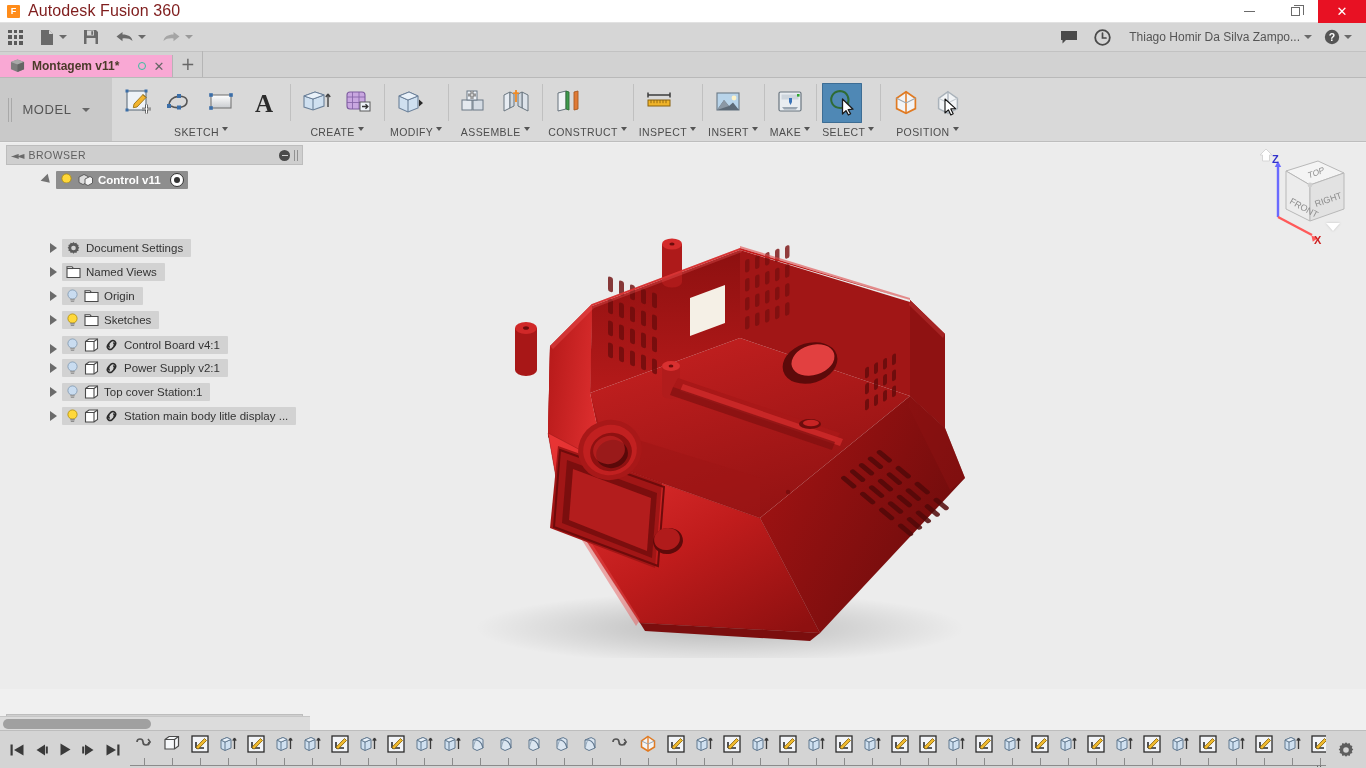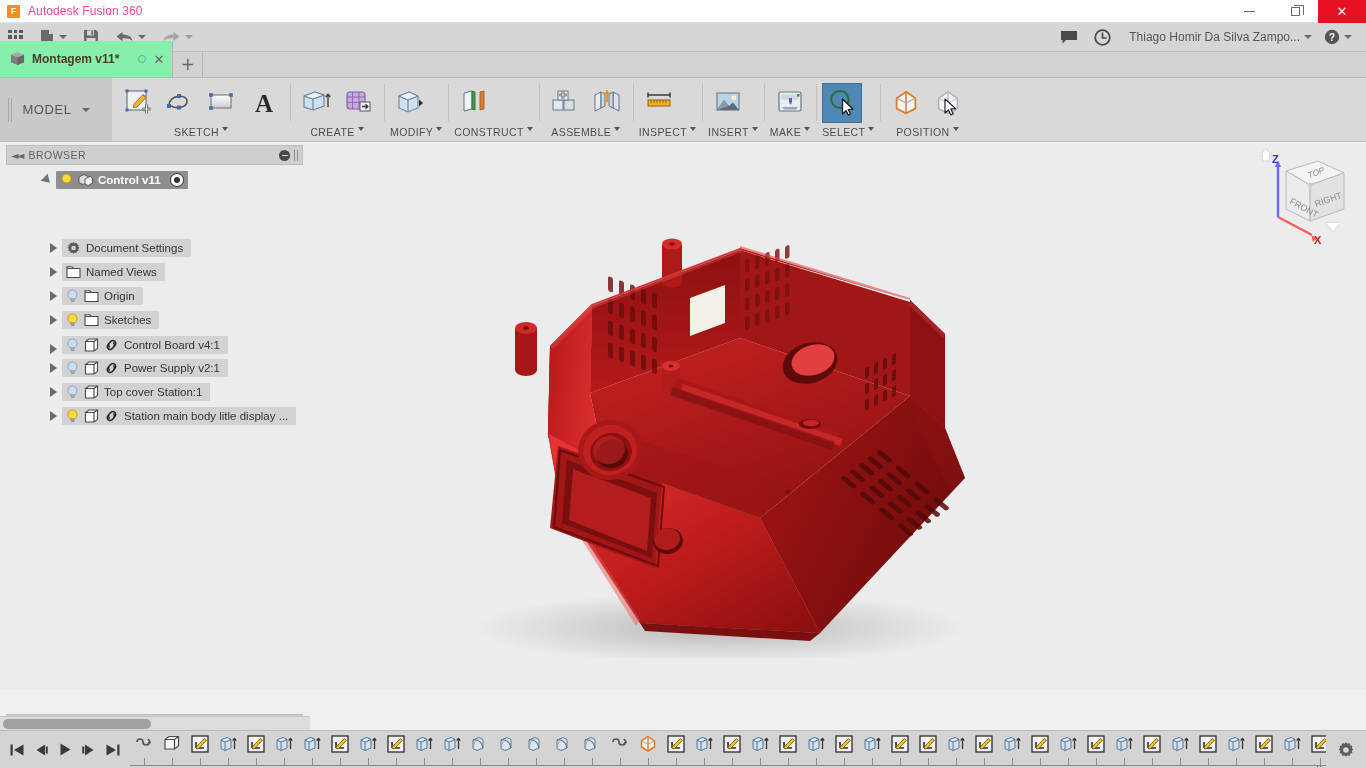--- a/index.html
+++ b/index.html
@@ -18,21 +18,21 @@
     position: absolute; top: 0; left: 0; width: 1366px; height: 23px;
     background: #ffffff; display: flex; align-items: center;
     border-bottom: 1px solid #e2e2e2;
   }
   .app-logo {
     width: 13px; height: 13px; margin-left: 7px; margin-right: 8px;
     background: #ff8c1a; border-radius: 1px;
     display: flex; align-items: center; justify-content: center;
     color: #fff; font-size: 9px; font-weight: bold; line-height: 1;
   }
-  .app-title { font-size: 12px; color: #ec4899; letter-spacing: .1px; }
+  .app-title { font-size: 16px; color: #7f1d1d; letter-spacing: .1px; }
   .winbtns { margin-left: auto; display: flex; height: 23px; }
   .winbtn {
     width: 46px; height: 23px; display: flex; align-items: center;
     justify-content: center; color: #6a6a6a;
   }
   .winbtn:last-child { background: #e81123; color: #fff; width: 48px; }
   .wb-min { width: 11px; height: 1px; background: #6a6a6a; display: block; }
   .wb-max { width: 9px; height: 9px; border: 1px solid #6a6a6a; position: relative; }
   .wb-max::after {
     content: ""; position: absolute; left: 2px; top: -3px;
@@ -66,21 +66,21 @@
   .qat-right { margin-left: auto; display: flex; align-items: center; height: 29px; }
   .qat-user { font-size: 12px; color: #555; padding: 0 4px 0 10px; }
 
   
   .tabbar {
     position: absolute; top: 52px; left: 0; width: 1366px; height: 26px;
     background: #d2d2d2; display: flex; align-items: flex-end;
     border-bottom: 1px solid #b9b9b9;
   }
   .doc-tab {
-    height: 36px; background: #86efac; display: flex; align-items: center;
+    height: 22px; background: #f9a8d4; display: flex; align-items: center;
     padding: 0 8px 0 10px; border-right: 1px solid #b5b5b5; gap: 7px;
   }
   .tab-cube { width: 15px; height: 14px; flex: none; }
   .tab-label { font-size: 12px; color: #4a3b2a; font-weight: bold; }
   .tab-dot {
     width: 8px; height: 8px; border: 1.4px solid #3bbfa0; border-radius: 50%;
     margin-left: 12px;
   }
   .tab-x { font-size: 13px; color: #666; line-height: 1; font-family: "DejaVu Sans", sans-serif; }
   .tab-plus {
@@ -476,55 +476,55 @@
       <div class="panel-label">
         <span>MODIFY</span>
         <span class="mini-caret"></span>
       </div>
     </div>
 
     <div class="panel">
       <div class="panel-row">
         <div class="tool">
           <svg width="32" height="32" viewBox="0 0 32 32">
-            <path d="M6 6 L14 4 V22 L6 24 Z" fill="#f0f3f6" stroke="#67737d" stroke-width="1"></path>
-            <path d="M14 4 L17 5 V23 L14 22 Z" fill="#3f9a4e" stroke="#2d6f38" stroke-width=".9"></path>
-            <path d="M22 5 L26 4 V22 L22 23 Z" fill="#e07a35" stroke="#a85a22" stroke-width=".9"></path>
-          </svg>
-        </div>
-      </div>
-      <div class="panel-label">
-        <span>CONSTRUCT</span>
-        <span class="mini-caret"></span>
-      </div>
-    </div>
-
-    <div class="panel">
-      <div class="panel-row">
-        <div class="tool">
-          <svg width="32" height="32" viewBox="0 0 32 32">
             <rect x="4" y="13" width="10" height="10" fill="#e4e9ef" stroke="#6b7886" stroke-width="1"></rect>
             <rect x="15" y="13" width="10" height="10" fill="#d5dce4" stroke="#6b7886" stroke-width="1"></rect>
             <rect x="9" y="4" width="10" height="9" fill="#eef2f7" stroke="#6b7886" stroke-width="1"></rect>
             <path d="M10 8 h8 M14 4 v8" stroke="#2b2b2b" stroke-width="2.6"></path>
             <path d="M10 8 h8 M14 4 v8" stroke="#fff" stroke-width="1.1"></path>
           </svg>
         </div>
         <div class="tool">
           <svg width="32" height="32" viewBox="0 0 32 32">
             <path d="M4 8 L10 5 V21 L4 24 Z" fill="#e7ecf2" stroke="#68757f" stroke-width="1"></path>
             <path d="M22 5 L28 8 V24 L22 21 Z" fill="#dde3ea" stroke="#68757f" stroke-width="1"></path>
             <path d="M10 5 L14 7 V19 L10 21 Z" fill="#cfd7df" stroke="#68757f" stroke-width="1"></path>
             <path d="M18 7 L22 5 V21 L18 19 Z" fill="#cfd7df" stroke="#68757f" stroke-width="1"></path>
             <path d="M16 3 v12 M13.2 6.2 h5.6" stroke="#f08a24" stroke-width="1.8"></path>
           </svg>
         </div>
       </div>
       <div class="panel-label">
         <span>ASSEMBLE</span>
+        <span class="mini-caret"></span>
+      </div>
+    </div>
+
+    <div class="panel">
+      <div class="panel-row">
+        <div class="tool">
+          <svg width="32" height="32" viewBox="0 0 32 32">
+            <path d="M6 6 L14 4 V22 L6 24 Z" fill="#f0f3f6" stroke="#67737d" stroke-width="1"></path>
+            <path d="M14 4 L17 5 V23 L14 22 Z" fill="#3f9a4e" stroke="#2d6f38" stroke-width=".9"></path>
+            <path d="M22 5 L26 4 V22 L22 23 Z" fill="#e07a35" stroke="#a85a22" stroke-width=".9"></path>
+          </svg>
+        </div>
+      </div>
+      <div class="panel-label">
+        <span>CONSTRUCT</span>
         <span class="mini-caret"></span>
       </div>
     </div>
 
     <div class="panel">
       <div class="panel-row">
         <div class="tool">
           <svg width="32" height="32" viewBox="0 0 32 32">
             <path d="M5 8 h22 M5 5.5 v5 M27 5.5 v5" stroke="#3d3d3d" stroke-width="1.5" fill="none"></path>
             <rect x="5" y="13" width="22" height="6" fill="#f0b429" stroke="#8a6310" stroke-width="1"></rect>

